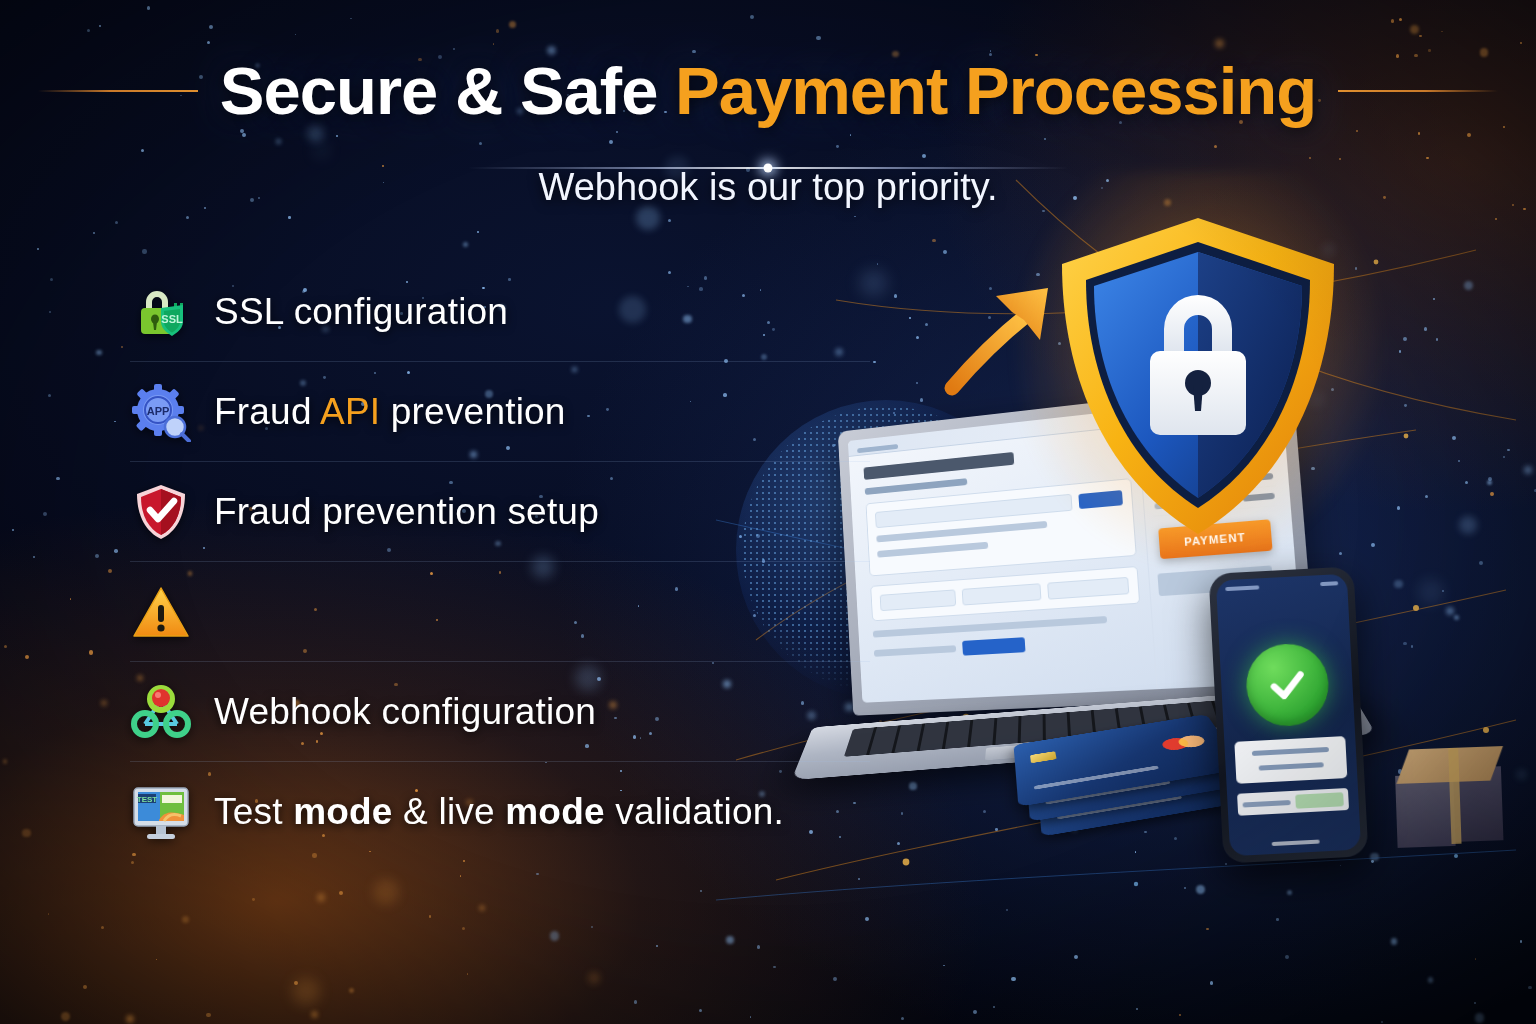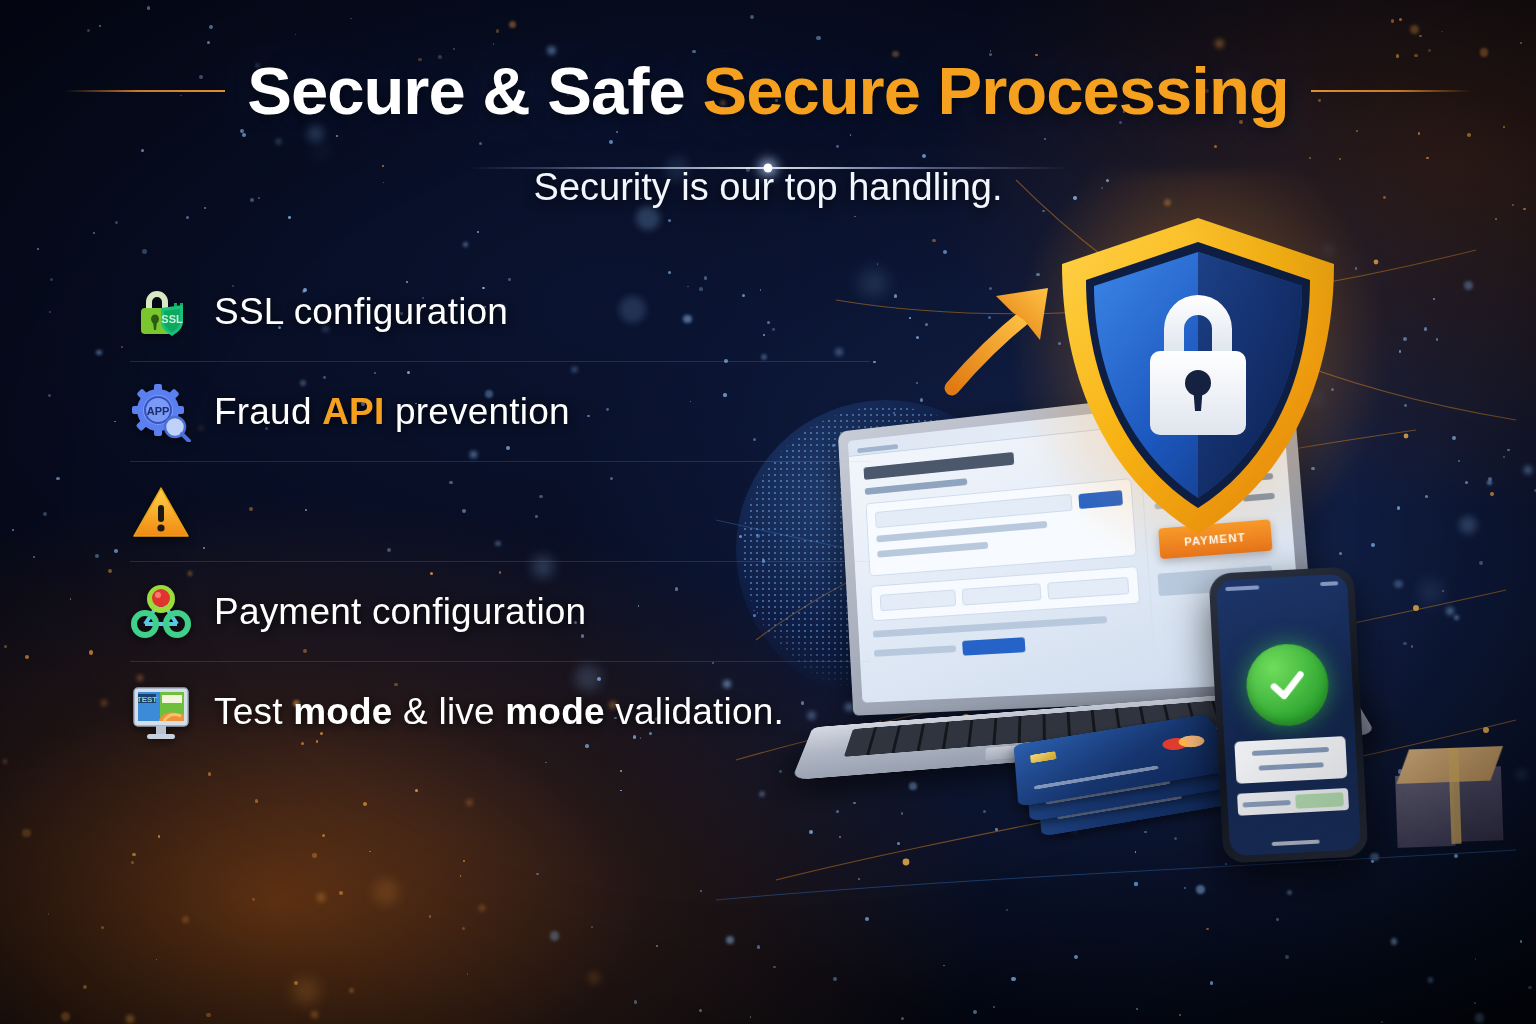--- a/index.html
+++ b/index.html
@@ -213,21 +213,21 @@
     border-bottom:1px solid rgba(160,190,235,.16);
   }
   .item:last-child{border-bottom:none;}
   .ico{width:62px;height:62px;flex:0 0 62px;display:flex;align-items:center;justify-content:center;}
   .ico svg{width:60px;height:60px;filter:drop-shadow(0 2px 5px rgba(0,0,0,.6));}
   .itext{
     font-size:37px;color:#ffffff;letter-spacing:.2px;
     text-shadow:0 2px 10px rgba(0,0,0,.85);
     white-space:nowrap;
   }
-  .itext .accent{color:#F5A01E;font-weight:bold;}
+  .itext .accent{color:#F5A01E;font-weight:normal;}
   .itext .strong{font-weight:bold;}
 
   .footer{
     position:absolute;left:238px;top:893px;
     display:flex;align-items:center;gap:22px;
   }
   .chk{width:42px;height:42px;flex:0 0 42px;}
   .ftext{
     font-size:37px;color:#ffffff;
     text-shadow:0 2px 12px rgba(0,0,0,.9);
@@ -864,27 +864,27 @@
         </g>
       </svg>
     </div>
   </div>
 
   <div class="bg-vignette"></div>
 
   <div class="title-block">
     <div class="title-row">
       <div class="rule"></div>
-      <h1><span>Secure &amp; Safe </span><span class="accent">Secure Processing</span></h1>
+      <h1><span>Secure &amp; Safe </span><span class="accent">Payment Processing</span></h1>
       <div class="rule right"></div>
     </div>
   </div>
   <div class="sub-divider"></div>
   <div class="sub-dot"></div>
-  <div class="subtitle">Security is our top handling.</div>
+  <div class="subtitle">Webhook is our top priority.</div>
 
   <div class="list">
 
     <div class="item">
       <span class="ico">
         <svg viewBox="0 0 60 60">
           <path d="M15 27 v-7 a11 11 0 0 1 22 0 v7 h-6 v-7 a5 5 0 0 0 -10 0 v7 z" fill="#D8E8C4"></path>
           <rect x="10" y="26" width="32" height="26" rx="4" fill="#7AC62E"></rect>
           <rect x="10" y="26" width="32" height="26" rx="4" fill="url(#g1)" opacity="0"></rect>
           <ellipse cx="24" cy="37" rx="4" ry="4.5" fill="#2E5C0E"></ellipse>
@@ -918,20 +918,31 @@
           <circle cx="27" cy="28" r="15" fill="#7A9BF5"></circle>
           <circle cx="27" cy="28" r="13" fill="none" stroke="#3553C4" stroke-width="2"></circle>
           <text x="27" y="33" font-size="11" font-family="'Liberation Sans',sans-serif" font-weight="bold" fill="#1B2B6B" text-anchor="middle">APP</text>
           <circle cx="44" cy="45" r="10" fill="#BFD2FA" stroke="#4C6FD8" stroke-width="2.5"></circle>
           <path d="M51 52 L58 59" stroke="#4C6FD8" stroke-width="4" stroke-linecap="round"></path>
         </svg>
       </span>
       <span class="itext"><span>Fraud </span><span class="accent">API</span><span> prevention</span></span>
     </div>
 
+    <div class="item">
+      <span class="ico">
+        <svg viewBox="0 0 60 60">
+          <path d="M30 3 L54 12 C54 34 45 50 30 57 C15 50 6 34 6 12 Z" fill="#F7D4D8"></path>
+          <path d="M30 7 L50 15 C50 34 42 47 30 53 C18 47 10 34 10 15 Z" fill="#C8172C"></path>
+          <path d="M30 7 L50 15 C50 34 42 47 30 53 Z" fill="#A5101F"></path>
+          <path d="M19 28 L27 37 L43 19" stroke="#fff" stroke-width="6.5" fill="none" stroke-linecap="round" stroke-linejoin="round"></path>
+        </svg>
+      </span>
+      <span class="itext"><span>Fraud prevention setup</span></span>
+    </div>
 
     <div class="item">
       <span class="ico">
         <svg viewBox="0 0 60 60">
           <defs>
               <linearGradient id="wg" x1="0" y1="0" x2="0" y2="1">
             <stop offset="0%" stop-color="#FFD24A"></stop>
                 <stop offset="100%" stop-color="#F08A12"></stop>
               </linearGradient>
             </defs>
@@ -951,21 +962,21 @@
               <path d="M14 42 L46 42"></path>
           </g>
           <circle cx="14" cy="42" r="11" fill="none" stroke="#3FD18A" stroke-width="6"></circle>
           <circle cx="46" cy="42" r="11" fill="none" stroke="#3FD18A" stroke-width="6"></circle>
           <circle cx="30" cy="17" r="11" fill="none" stroke="#9BDB3C" stroke-width="6"></circle>
           <circle cx="30" cy="16" r="9" fill="#E0342E"></circle>
           <path d="M30 23 L26 18 L34 18 Z" fill="#E0342E"></path>
           <circle cx="27" cy="13" r="3" fill="#FF8C84" opacity="0.8"></circle>
         </svg>
       </span>
-      <span class="itext"><span>Payment configuration</span></span>
+      <span class="itext"><span>Webhook configuration</span></span>
     </div>
 
     <div class="item">
       <span class="ico">
         <svg viewBox="0 0 60 60">
           <rect x="3" y="6" width="54" height="38" rx="4" fill="#D6DEE8" stroke="#9AA8BA" stroke-width="1.5"></rect>
           <rect x="7" y="10" width="46" height="29" fill="#3C8BD9"></rect>
           <rect x="29" y="10" width="24" height="29" fill="#6FBF3F"></rect>
           <rect x="31" y="13" width="20" height="8" fill="#F2F7DC"></rect>
           <path d="M28 38 C34 28 44 30 53 33 L53 39 L28 39 Z" fill="#F0913A"></path>

